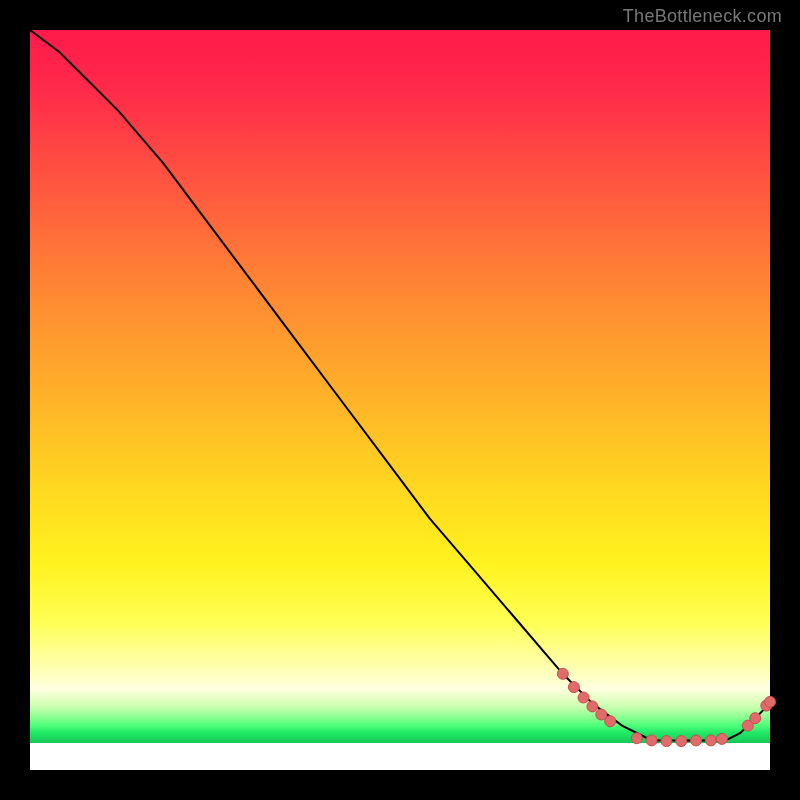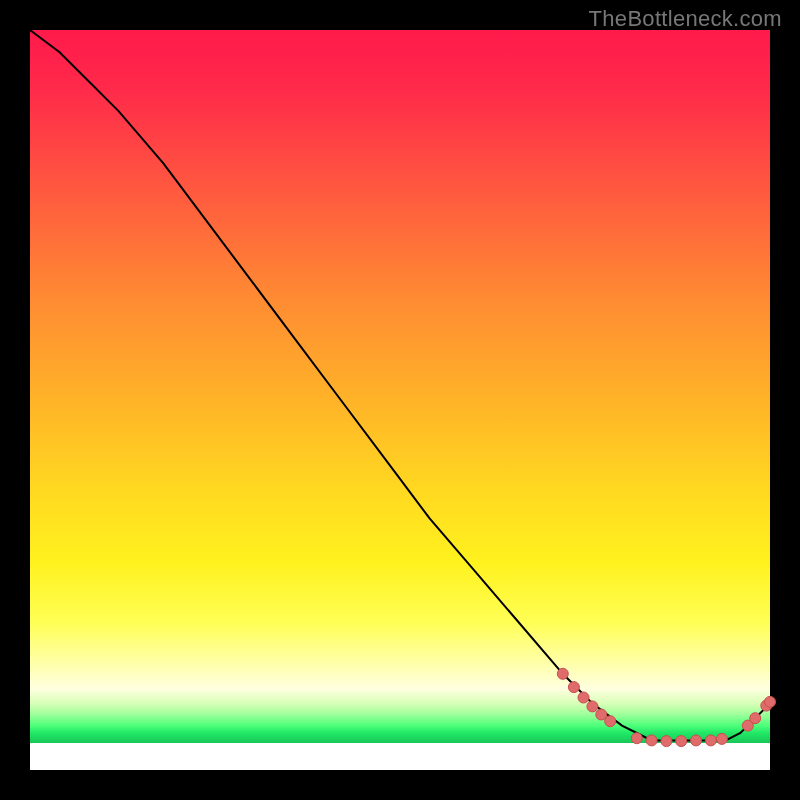--- a/index.html
+++ b/index.html
@@ -8,21 +8,21 @@
     position: relative;
     width: 800px;
     height: 800px;
     background: #000;
   }
   .watermark {
     position: absolute;
     top: 6px;
     right: 18px;
     font-family: Arial, Helvetica, sans-serif;
-    font-size: 22px;
+    font-size: 18px;
     color: #777;
     font-weight: 500;
     letter-spacing: 0.3px;
   }
   .plot {
     position: absolute;
     left: 30px;
     top: 30px;
     width: 740px;
     height: 740px;

